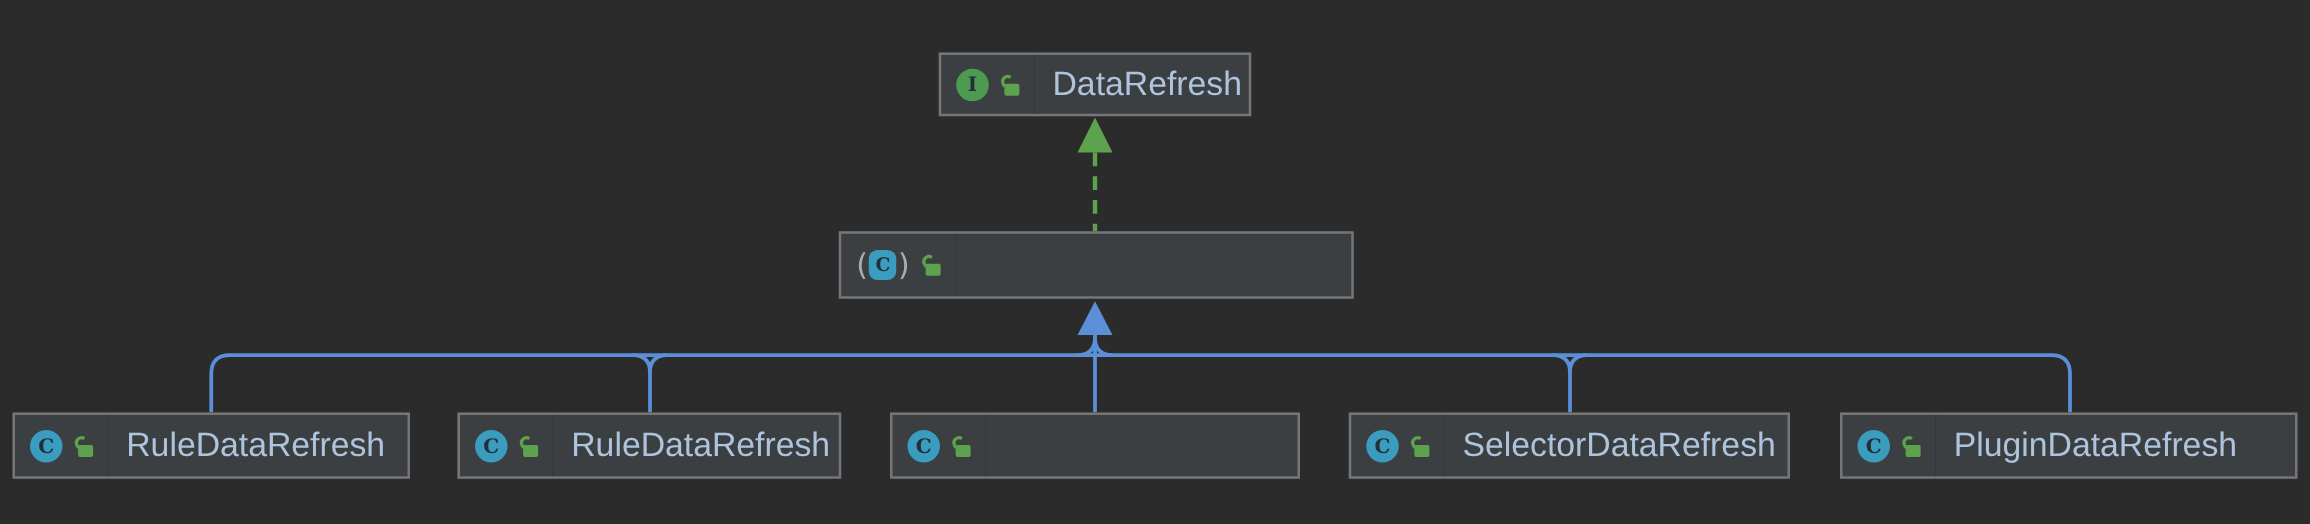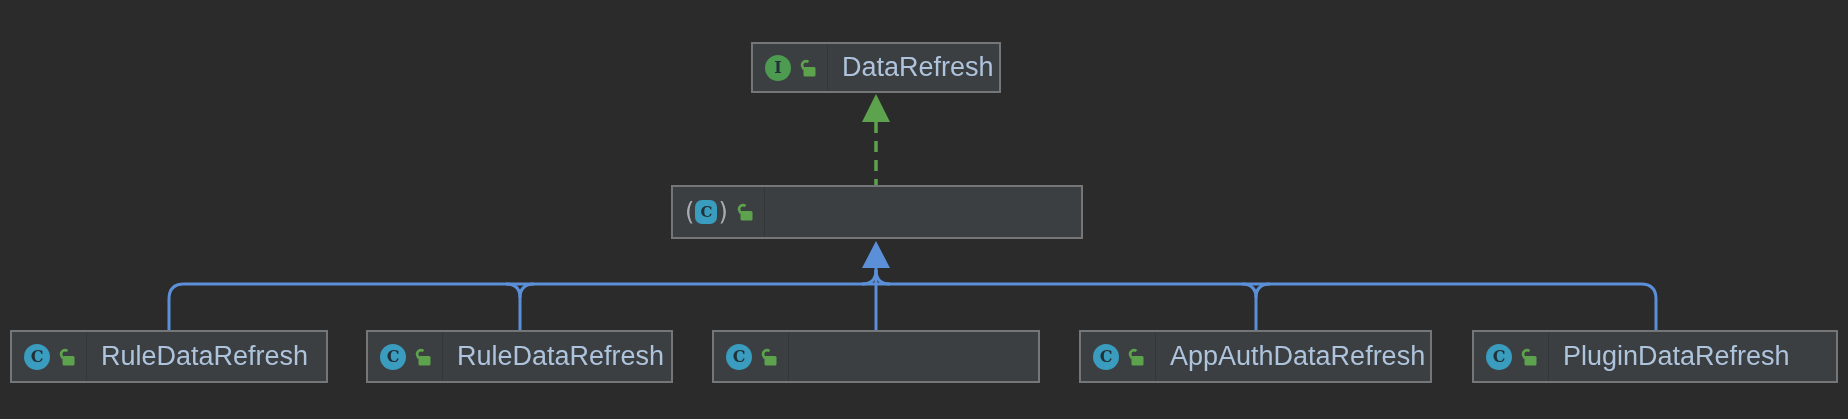--- a/index.html
+++ b/index.html
@@ -158,21 +158,21 @@
 
   <div class="node n-child n-selector">
     <span class="icons">
       <span class="badge class">C</span>
       <svg class="lock" width="20" height="20" viewBox="0 0 20 20">
         <path d="M4.5 10 V7.2 a4 4 0 0 1 7.6 -1.6" fill="none" stroke="#5da34e" stroke-width="2.6" transform="rotate(-28 8 8)"></path>
         <rect x="5.5" y="9" width="12" height="9.5" rx="1.5" fill="#5da34e"></rect>
       </svg>
     </span>
     <span class="divider"></span>
-    <span class="label">AppAuthDataRefresh</span>
+    <span class="label">SelectorDataRefresh</span>
   </div>
 
   <div class="node n-child n-appauth">
     <span class="icons">
       <span class="badge class">C</span>
       <svg class="lock" width="20" height="20" viewBox="0 0 20 20">
         <path d="M4.5 10 V7.2 a4 4 0 0 1 7.6 -1.6" fill="none" stroke="#5da34e" stroke-width="2.6" transform="rotate(-28 8 8)"></path>
         <rect x="5.5" y="9" width="12" height="9.5" rx="1.5" fill="#5da34e"></rect>
       </svg>
     </span>

